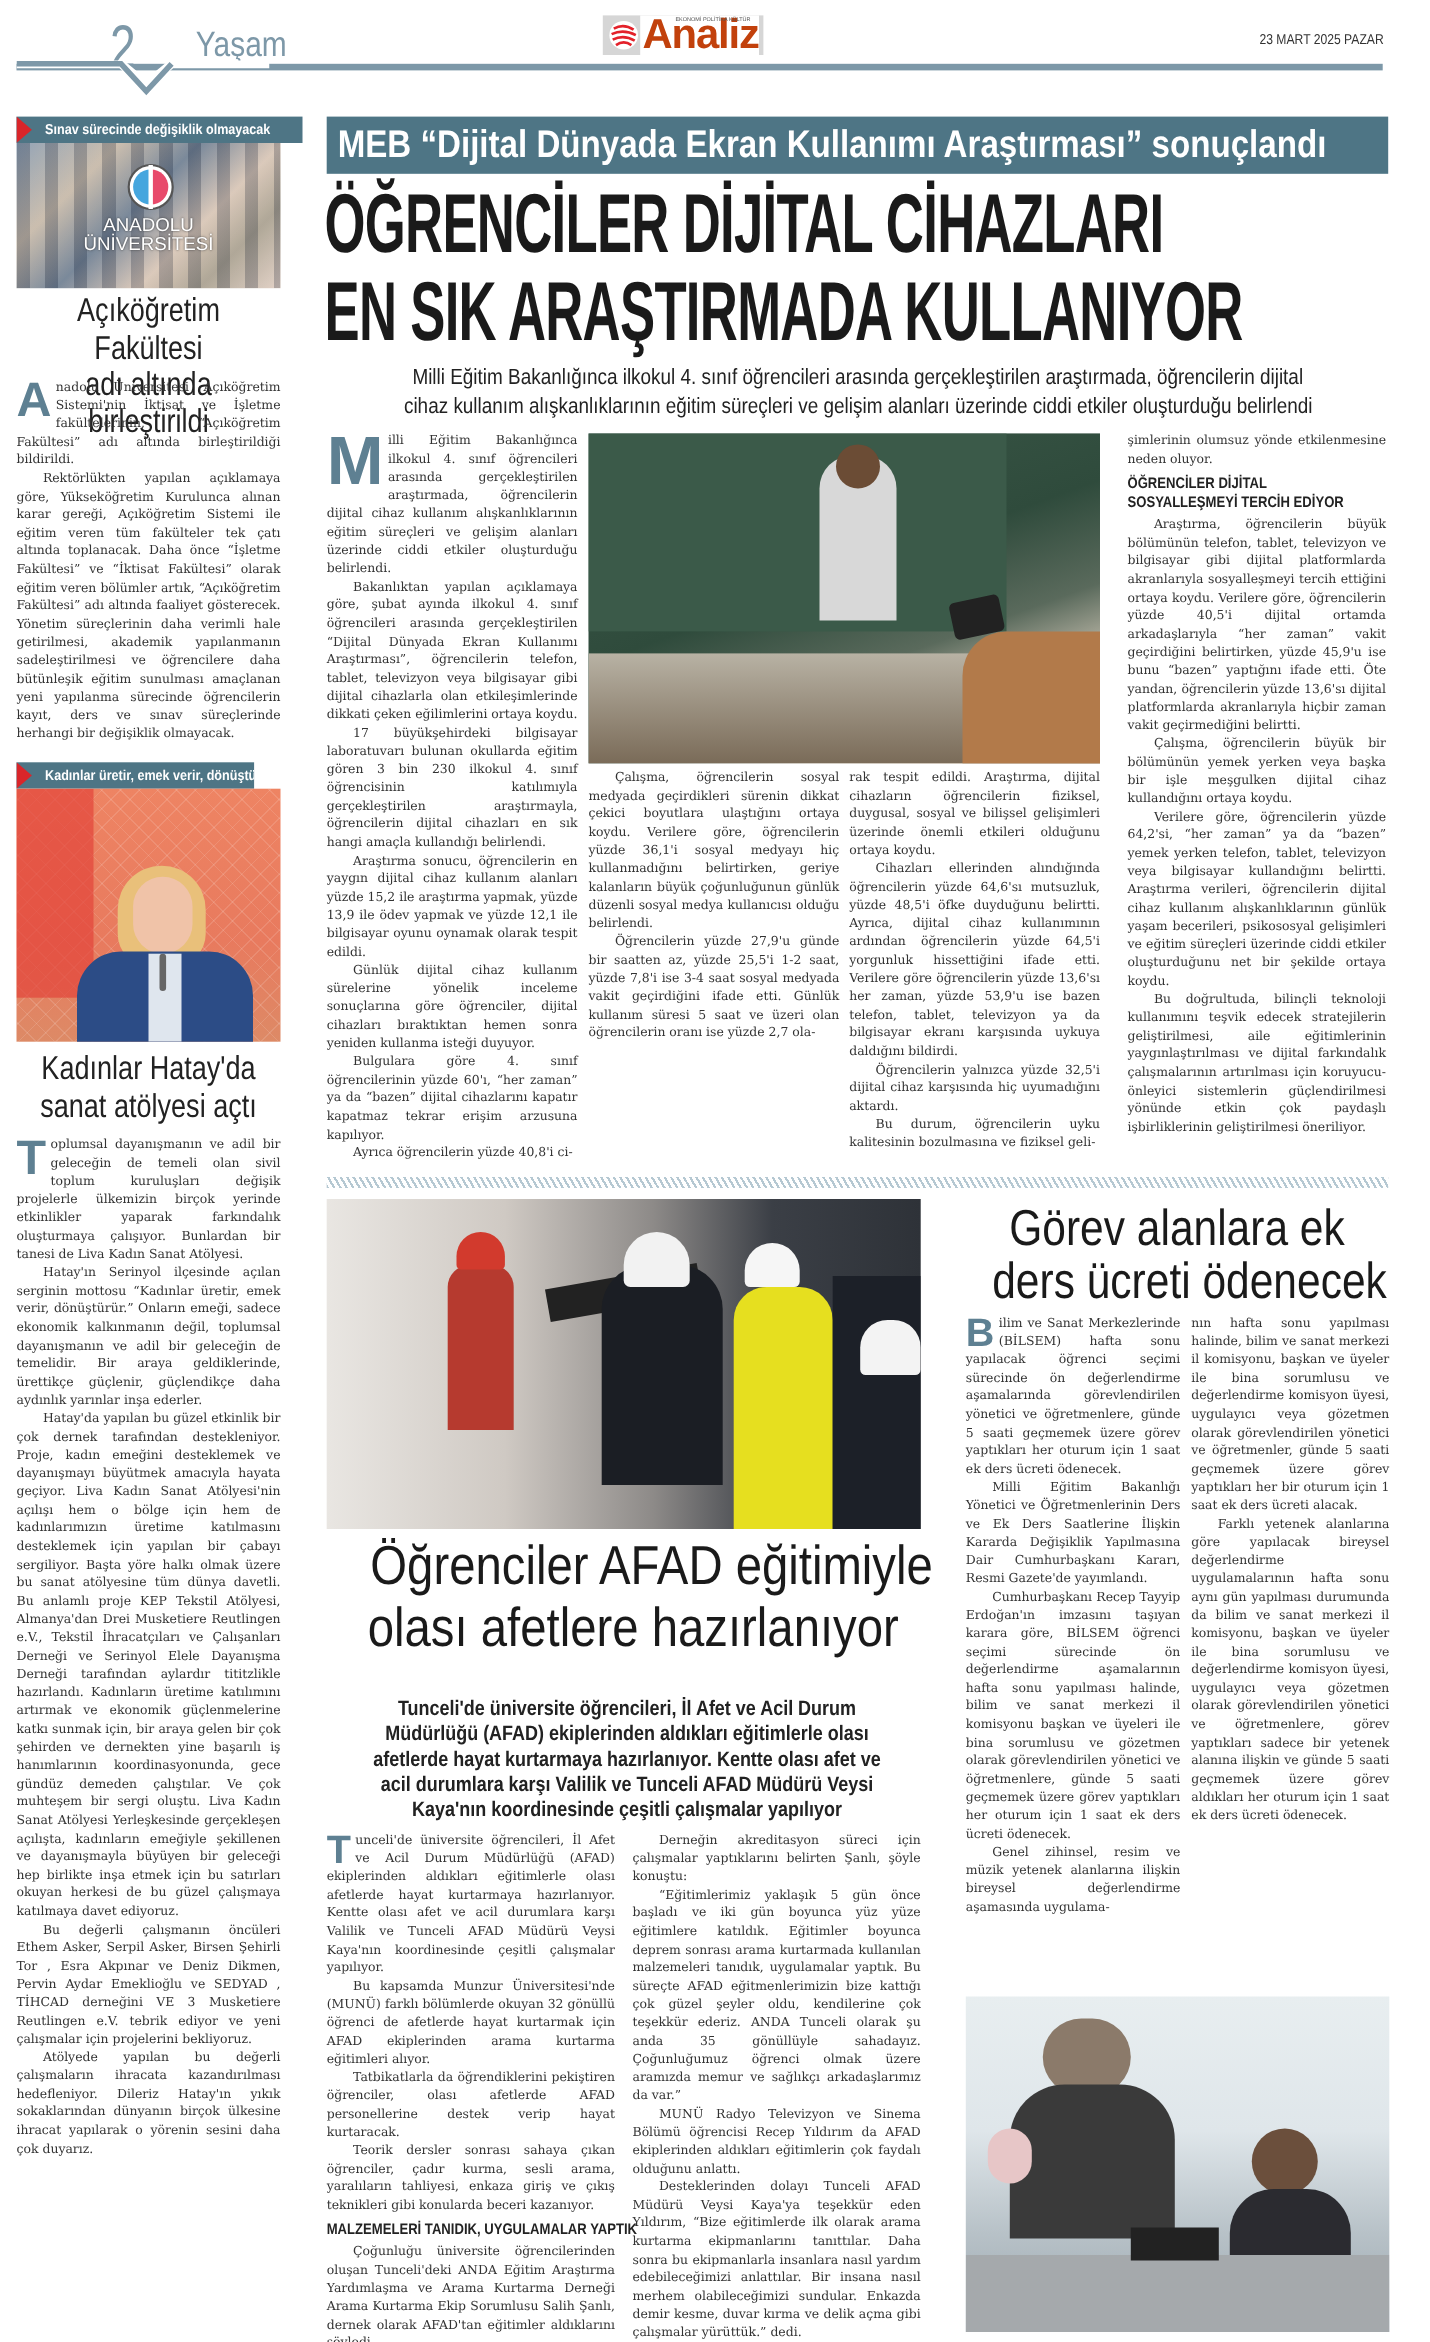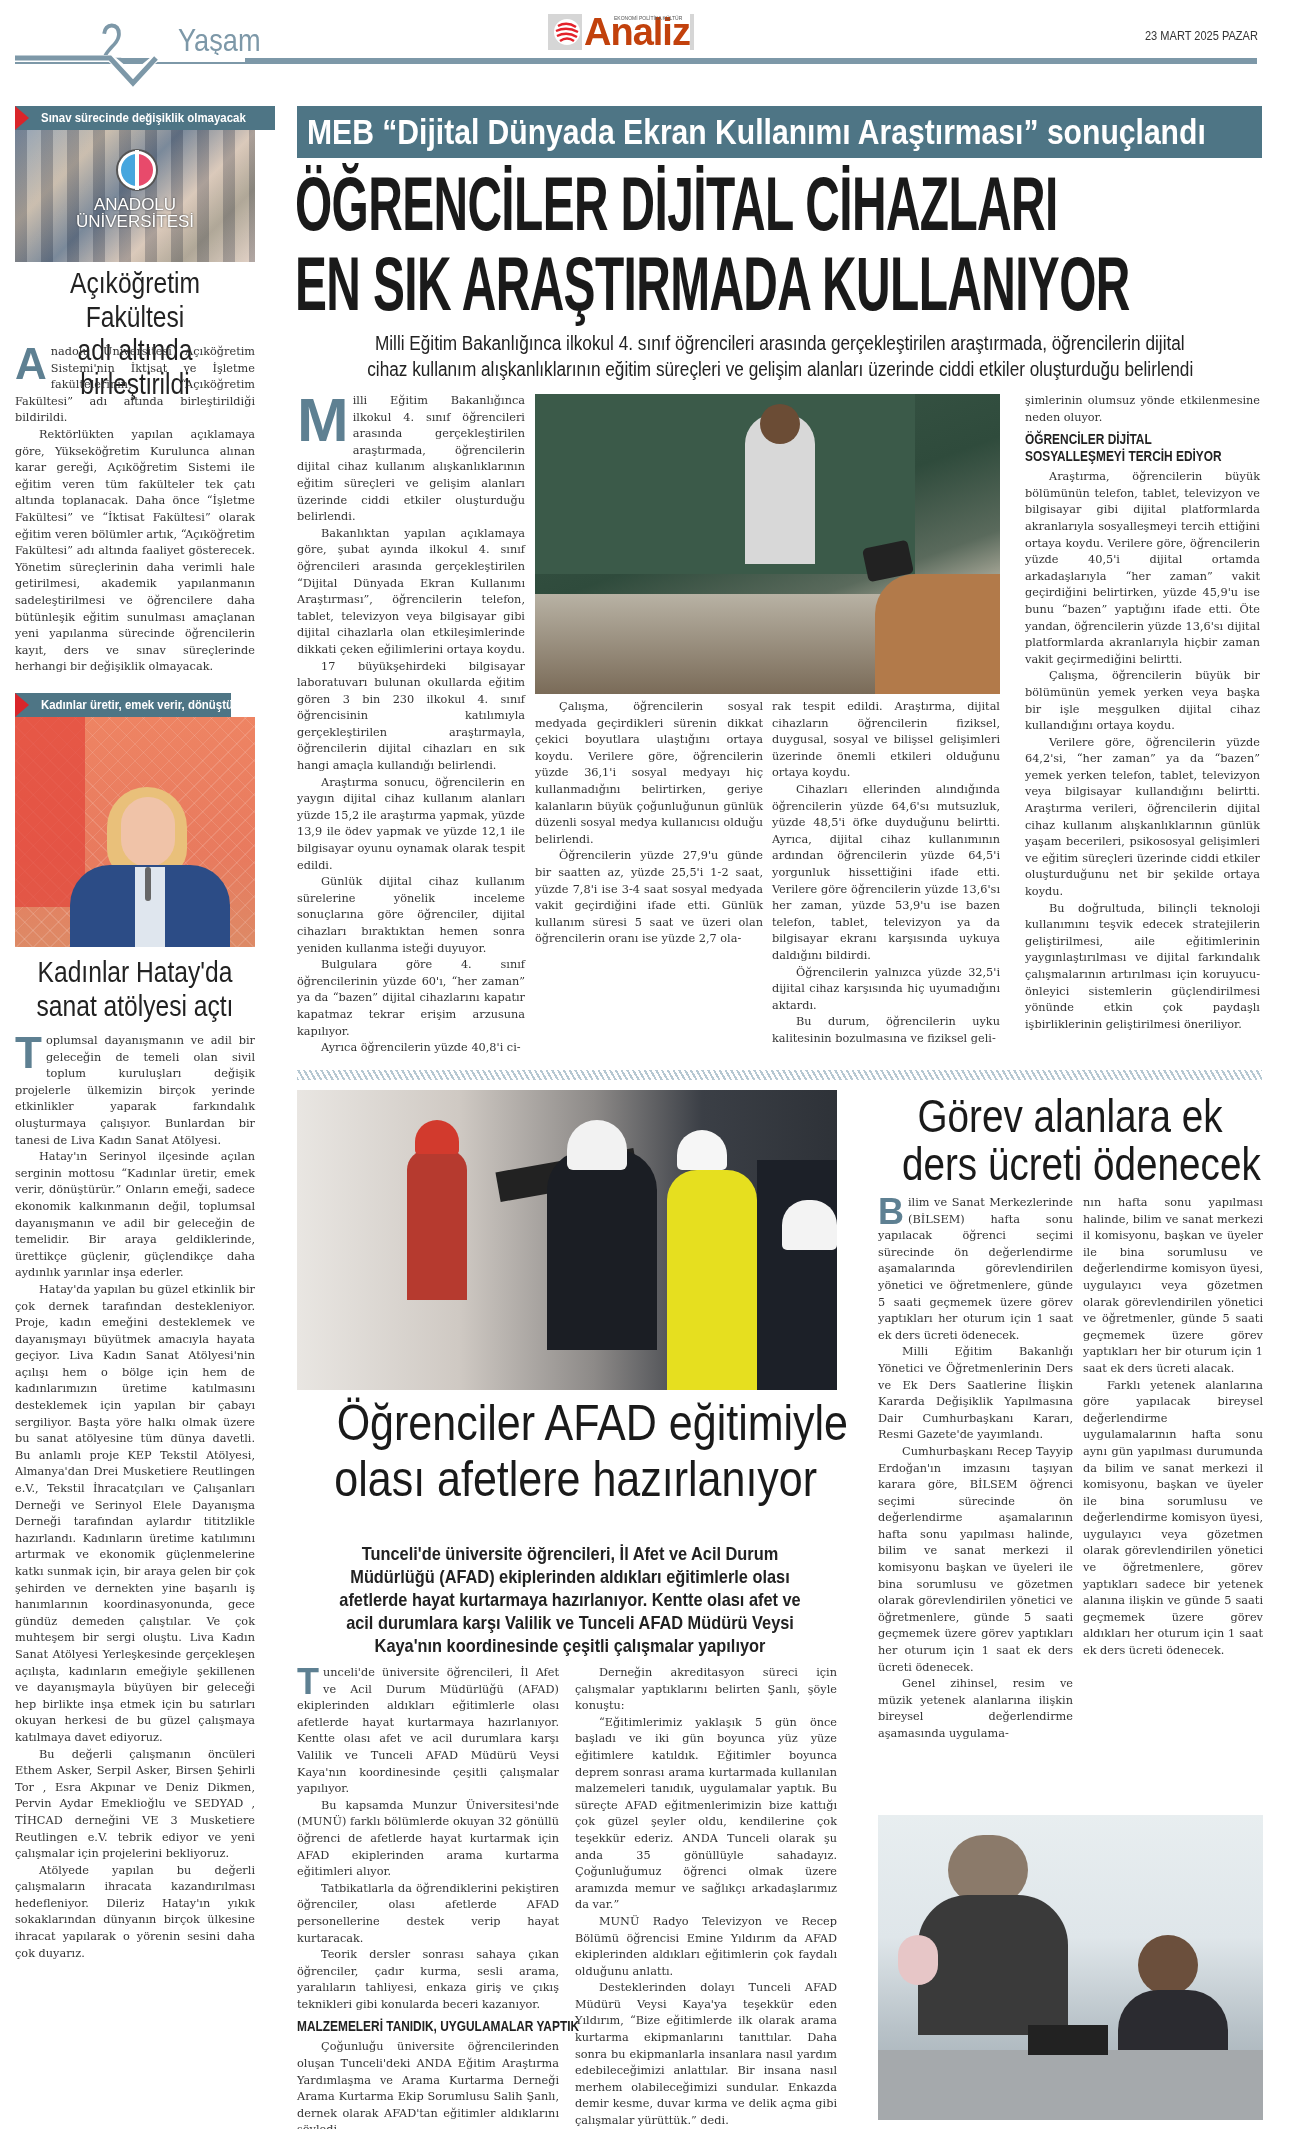--- a/index.html
+++ b/index.html
@@ -201,21 +201,21 @@
   <p class="first">unceli'de üniversite öğrencileri, İl Afet ve Acil Durum Müdürlüğü (AFAD) ekiplerinden aldıkları eğitimlerle olası afetlerde hayat kurtarmaya hazırlanıyor. Kentte olası afet ve acil durumlara karşı Valilik ve Tunceli AFAD Müdürü Veysi Kaya'nın koordinesinde çeşitli çalışmalar yapılıyor.</p>
   <p>Bu kapsamda Munzur Üniversitesi'nde (MUNÜ) farklı bölümlerde okuyan 32 gönüllü öğrenci de afetlerde hayat kurtarmak için AFAD ekiplerinden arama kurtarma eğitimleri alıyor.</p>
   <p>Tatbikatlarla da öğrendiklerini pekiştiren öğrenciler, olası afetlerde AFAD personellerine destek verip hayat kurtaracak.</p>
   <p>Teorik dersler sonrası sahaya çıkan öğrenciler, çadır kurma, sesli arama, yaralıların tahliyesi, enkaza giriş ve çıkış teknikleri gibi konularda beceri kazanıyor.</p>
   <div class="subhead">MALZEMELERİ TANIDIK, UYGULAMALAR YAPTIK</div>
   <p>Çoğunluğu üniversite öğrencilerinden oluşan Tunceli'deki ANDA Eğitim Araştırma Yardımlaşma ve Arama Kurtarma Derneği Arama Kurtarma Ekip Sorumlusu Salih Şanlı, dernek olarak AFAD'tan eğitimler aldıklarını söyledi.</p>
 </div>
 <div class="abs body" style="left:575px;top:1665px;width:262px;">
   <p>Derneğin akreditasyon süreci için çalışmalar yaptıklarını belirten Şanlı, şöyle konuştu:</p>
   <p>“Eğitimlerimiz yaklaşık 5 gün önce başladı ve iki gün boyunca yüz yüze eğitimlere katıldık. Eğitimler boyunca deprem sonrası arama kurtarmada kullanılan malzemeleri tanıdık, uygulamalar yaptık. Bu süreçte AFAD eğitmenlerimizin bize kattığı çok güzel şeyler oldu, kendilerine çok teşekkür ederiz. ANDA Tunceli olarak şu anda 35 gönüllüyle sahadayız. Çoğunluğumuz öğrenci olmak üzere aramızda memur ve sağlıkçı arkadaşlarımız da var.”</p>
-  <p>MUNÜ Radyo Televizyon ve Recep Bölümü öğrencisi Emine Yıldırım da AFAD ekiplerinden aldıkları eğitimlerin çok faydalı olduğunu anlattı.</p>
+  <p>MUNÜ Radyo Televizyon ve Sinema Bölümü öğrencisi Recep Yıldırım da AFAD ekiplerinden aldıkları eğitimlerin çok faydalı olduğunu anlattı.</p>
   <p>Desteklerinden dolayı Tunceli AFAD Müdürü Veysi Kaya'ya teşekkür eden Yıldırım, “Bize eğitimlerde ilk olarak arama kurtarma ekipmanlarını tanıttılar. Daha sonra bu ekipmanlarla insanlara nasıl yardım edebileceğimizi anlattılar. Bir insana nasıl merhem olabileceğimizi sundular. Enkazda demir kesme, duvar kırma ve delik açma gibi çalışmalar yürüttük.” dedi.</p>
 </div>
 
 <div class="abs h-gorev">
   <span>Görev alanlara ek</span>
   <span>ders ücreti ödenecek</span>
 </div>
 <div class="abs body" style="left:878px;top:1195px;width:195px;">
   <span class="drop" style="font-size:36px;">B</span>
   <p class="first">ilim ve Sanat Merkezlerinde (BİLSEM) hafta sonu yapılacak öğrenci seçimi sürecinde ön değerlendirme aşamalarında görevlendirilen yönetici ve öğretmenlere, günde 5 saati geçmemek üzere görev yaptıkları her oturum için 1 saat ek ders ücreti ödenecek.</p>

